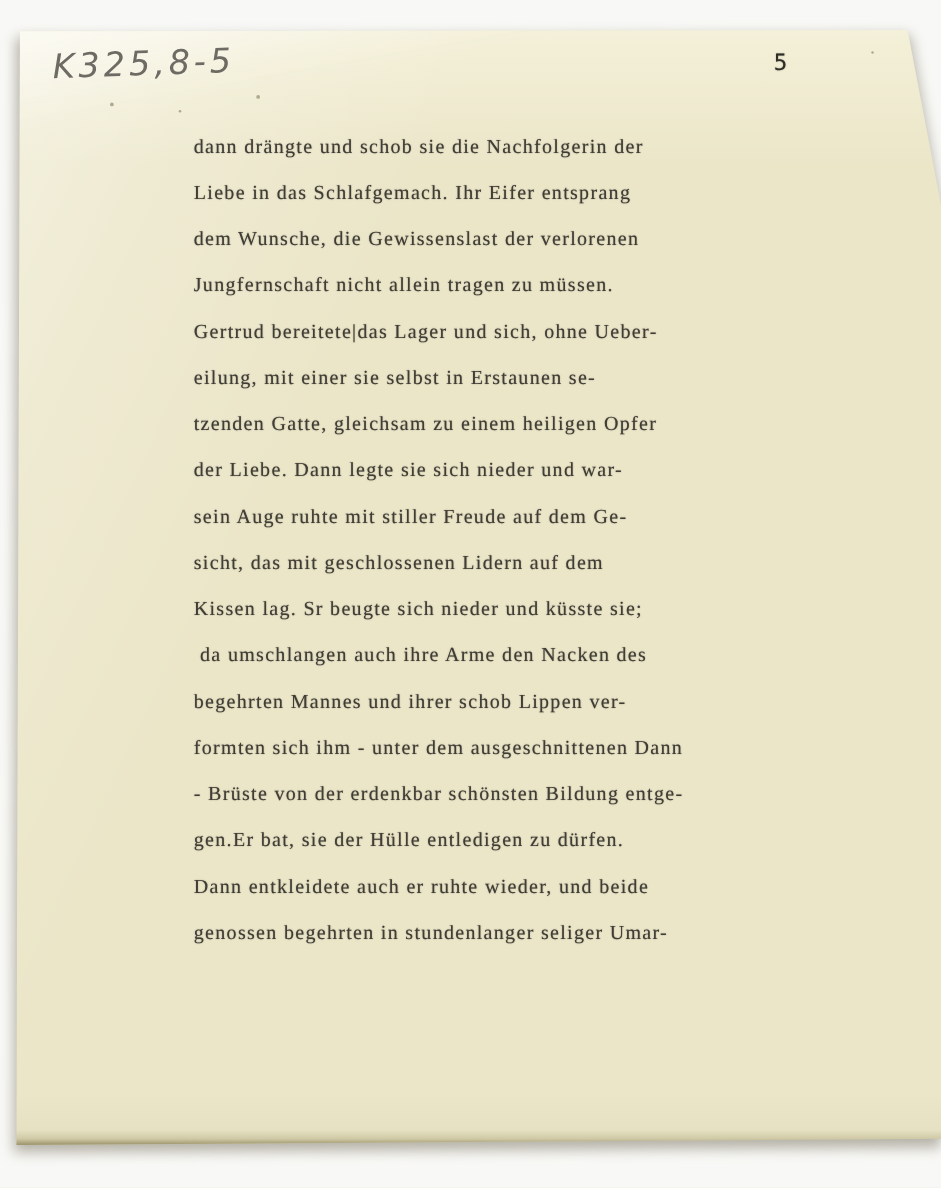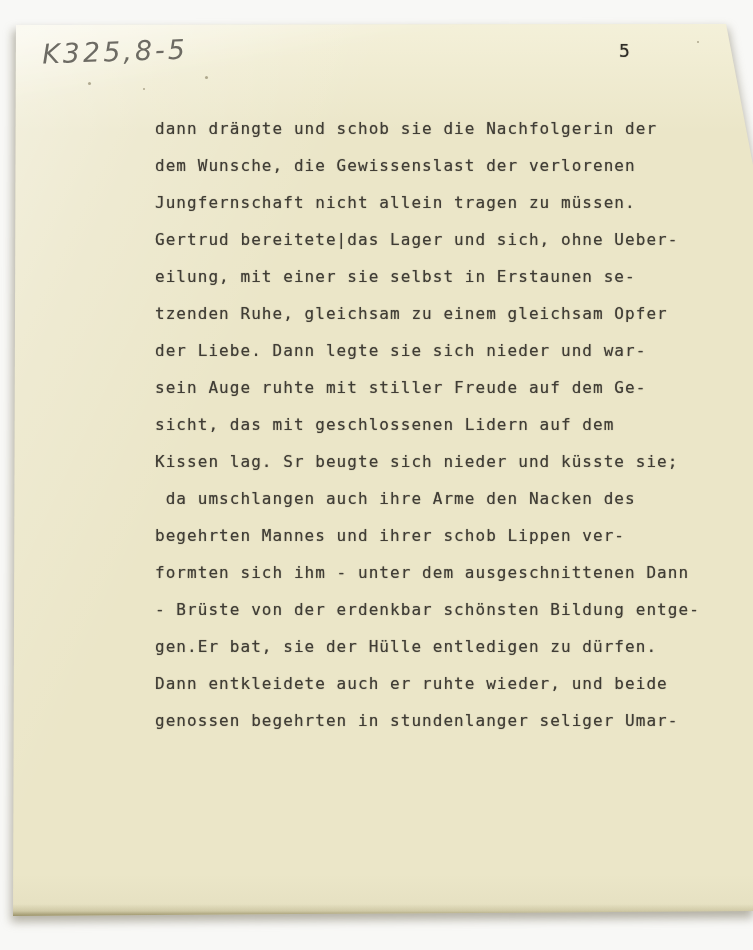--- a/index.html
+++ b/index.html
@@ -41,21 +41,21 @@
     font-family:"DejaVu Sans", sans-serif; font-style:italic;
     font-size:27px; letter-spacing:3px; color:var(--pencil);
     transform:rotate(-2deg); opacity:0.85;
   }
   .page-number{
     position:absolute; left:619px; top:40px;
     font-size:18px; color:#2f2d27; letter-spacing:1px;
     text-shadow:0 0 1px rgba(47,45,39,0.6);
   }
   .textblock{
-    position:absolute; left:155px; top:110px; width:575px;
+    position:absolute; left:155px; top:99px; width:575px;font-family:Liberation Serif, serif;
   }
   .line{
     height:37px; line-height:37px; white-space:pre;
     font-size:16px; letter-spacing:1.05px; color:var(--ink);
     text-shadow:0 0 1px rgba(64,61,53,0.65);
   }
   .speck{position:absolute; width:3px; height:3px; border-radius:50%;
     background:rgba(120,112,80,0.55);}
   .speck.s1{left:88px; top:82px;}
   .speck.s2{left:143px; top:88px; width:2px; height:2px;}
@@ -77,25 +77,26 @@
     <div class="speck s1"></div>
     <div class="speck s2"></div>
     <div class="speck s3"></div>
     <div class="speck s4"></div>
 
     <div class="annotation">K325,8-5</div>
     <div class="page-number">5</div>
 
     <div class="textblock">
       <div class="line">dann drängte und schob sie die Nachfolgerin der</div>
+      <div class="line">Liebe in das Schlafgemach. Ihr Eifer entsprang</div>
       <div class="line">dem Wunsche, die Gewissenslast der verlorenen</div>
       <div class="line">Jungfernschaft nicht allein tragen zu müssen.</div>
       <div class="line">Gertrud bereitete|das Lager und sich, ohne Ueber-</div>
       <div class="line">eilung, mit einer sie selbst in Erstaunen se-</div>
-      <div class="line">tzenden Ruhe, gleichsam zu einem gleichsam Opfer</div>
+      <div class="line">tzenden Gatte, gleichsam zu einem heiligen Opfer</div>
       <div class="line">der Liebe. Dann legte sie sich nieder und war-</div>
       <div class="line">sein Auge ruhte mit stiller Freude auf dem Ge-</div>
       <div class="line">sicht, das mit geschlossenen Lidern auf dem</div>
       <div class="line">Kissen lag. Sr beugte sich nieder und küsste sie;</div>
       <div class="line"> da umschlangen auch ihre Arme den Nacken des</div>
       <div class="line">begehrten Mannes und ihrer schob Lippen ver-</div>
       <div class="line">formten sich ihm - unter dem ausgeschnittenen Dann</div>
       <div class="line">- Brüste von der erdenkbar schönsten Bildung entge-</div>
       <div class="line">gen.Er bat, sie der Hülle entledigen zu dürfen.</div>
       <div class="line">Dann entkleidete auch er ruhte wieder, und beide</div>

